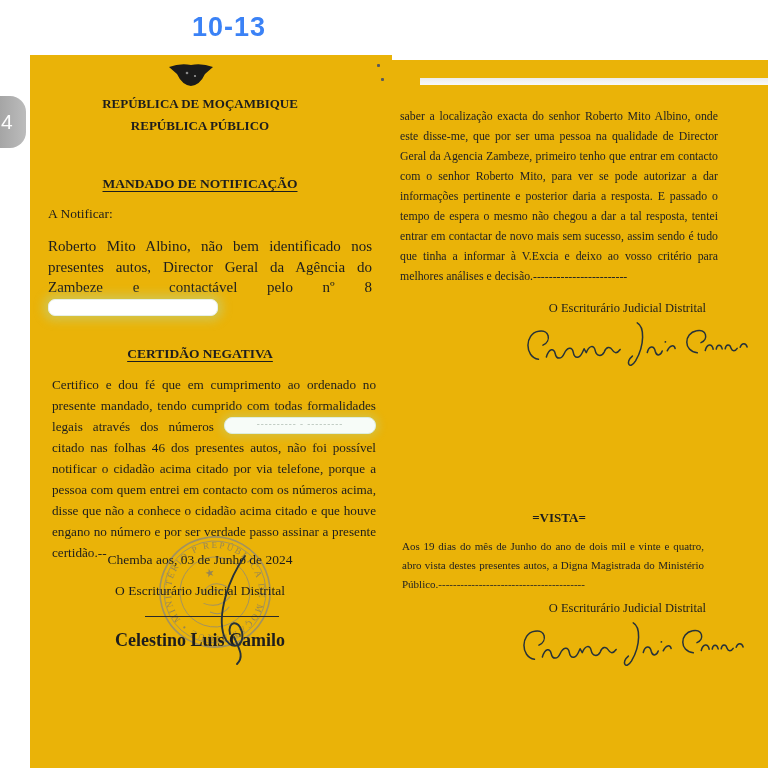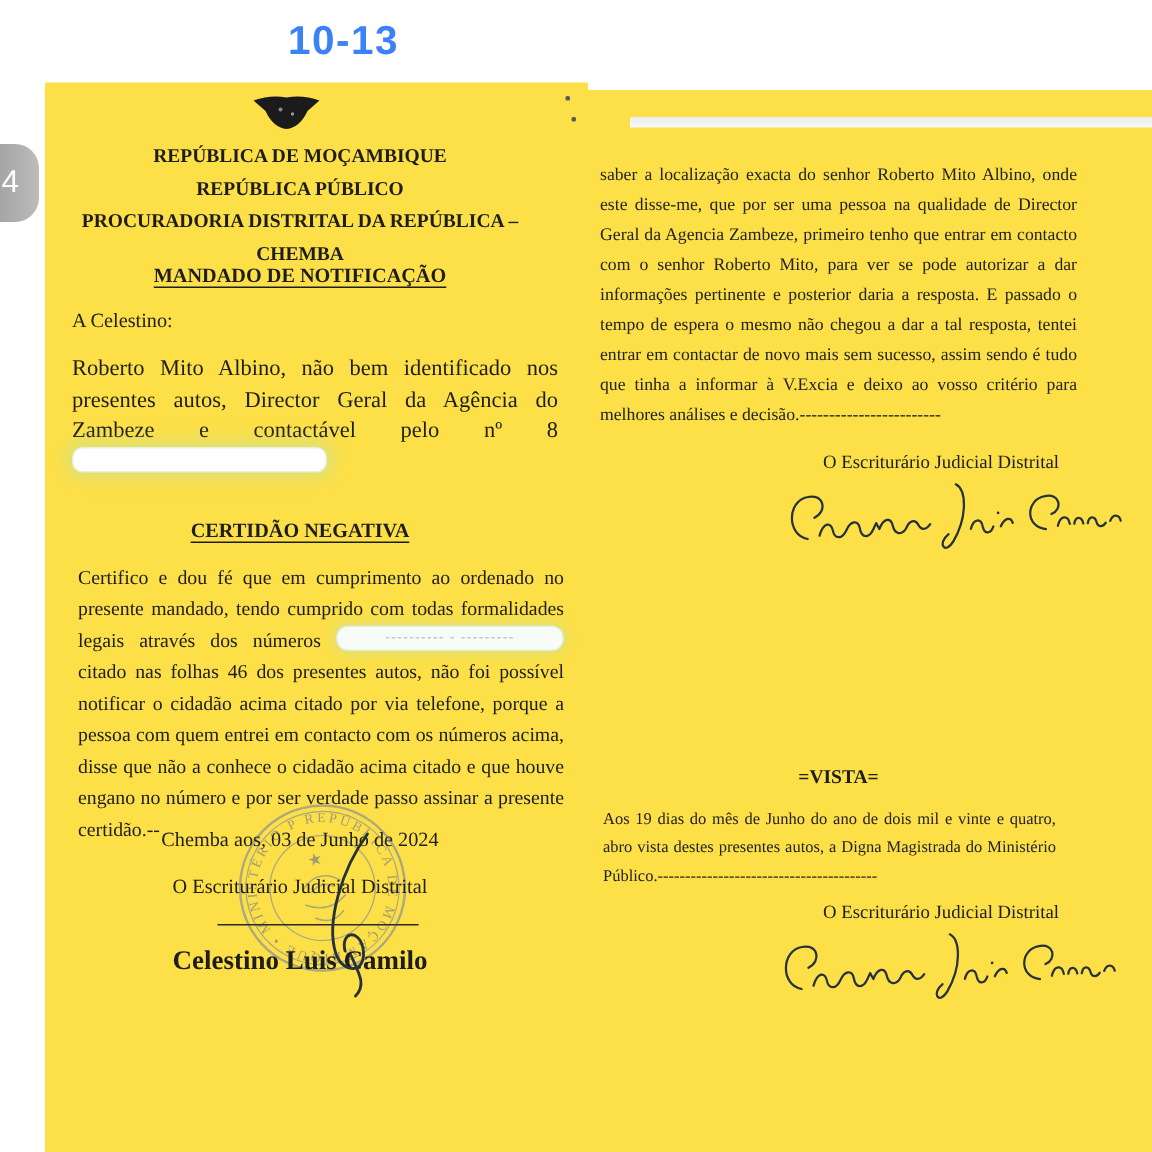--- a/index.html
+++ b/index.html
@@ -6,21 +6,21 @@
   body{width:768px;height:768px;position:relative;overflow:hidden;
        font-family:"Liberation Serif", serif;color:#1d1d1d;}
   .range-label{position:absolute;top:12px;left:192px;
        font-family:"Liberation Sans",sans-serif;font-weight:700;
        font-size:27px;letter-spacing:1px;color:#3b82f6;}
   .page-badge{position:absolute;top:96px;left:-6px;width:32px;height:52px;
        background:linear-gradient(90deg,#a0a0a0,#bcbcbc);
        border-radius:6px 16px 16px 6px;color:#fdfdfd;
        font-family:"Liberation Sans",sans-serif;font-size:21px;
        display:flex;align-items:center;padding-left:7px;box-sizing:border-box;}
-  .page{position:absolute;background:#fde047;}
+  .page{position:absolute;background:#eab308;}
   .page-left{left:30px;top:55px;width:362px;height:713px;}
   .page-right{left:372px;top:60px;width:396px;height:708px;}
   .abs{position:absolute;}
   .center{text-align:center;}
   .b{font-weight:400;}
   .u{text-decoration:underline;text-decoration-thickness:1.4px;text-underline-offset:3px;}
   
   .emblem{left:138px;top:8px;width:46px;height:25px;z-index:2;}
   .org{left:0px;right:22px;top:38px;font-weight:700;font-size:13px;line-height:21.5px;z-index:2;}
   .doc-title{left:0px;right:22px;top:121px;font-weight:700;font-size:13.5px;z-index:2;}
@@ -71,26 +71,25 @@
 
   <svg class="abs emblem" viewBox="0 0 46 25">
     <path d="M1,4 Q12,0 23,2 Q34,0 45,4 L37,11 Q32,22 23,23 Q14,22 9,11 Z" fill="#1b1b1b"></path>
     <circle cx="19" cy="10" r="1.3" fill="#8a8a8a"></circle>
     <circle cx="27" cy="13" r="1.1" fill="#9a9a9a"></circle>
   </svg>
 
   <div class="abs org center">
     <div>REPÚBLICA DE MOÇAMBIQUE</div>
     <div>REPÚBLICA PÚBLICO</div>
-    <div>PROCURADORIA DISTRITAL DA REPÚBLICA – CHEMBA</div>
   </div>
 
   <div class="abs doc-title center"><span class="u">MANDADO DE NOTIFICAÇÃO</span></div>
 
-  <div class="abs notify-label">A Celestino:</div>
+  <div class="abs notify-label">A Notificar:</div>
 
   <p class="abs notify-para" style="margin:0"><span class="b">Roberto Mito Albino,</span><span> não bem identificado nos presentes autos, Director Geral da Agência do Zambeze e contactável pelo nº 8</span><span class="redact1"></span></p>
 
   <div class="abs cert-title center"><span class="u">CERTIDÃO NEGATIVA</span></div>
 
   <p class="abs cert-para" style="margin:0"><span>Certifico e dou fé que em cumprimento ao ordenado no presente mandado, tendo cumprido com todas formalidades legais através dos números </span><span class="redact2">----------  -  ---------</span><span> citado nas folhas 46 dos presentes autos, não foi possível notificar o cidadão acima citado por via telefone, porque a pessoa com quem entrei em contacto com os números acima, disse que não a conhece o cidadão acima citado e que houve engano no número e por ser verdade passo assinar a presente certidão.--</span></p>
 
   <svg class="abs stamp" viewBox="0 0 120 120">
     <g transform="rotate(-15 60 60)" opacity="0.5">
       <circle cx="60" cy="60" r="55" fill="none" stroke="#5b72b8" stroke-width="1.6"></circle>

